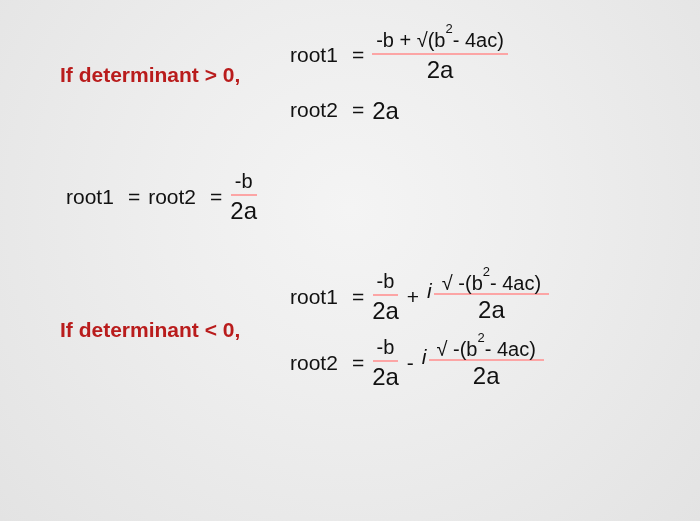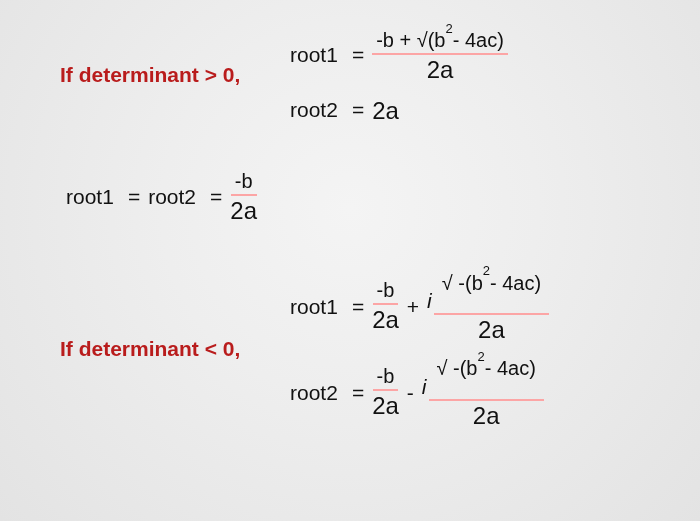--- a/index.html
+++ b/index.html
@@ -68,21 +68,21 @@
     position: relative;
     top: -0.5em;
   }
   .op {
     padding: 0 8px;
   }
   .ital {
     font-style: italic;
   }
   
-  .tight .num { padding: 0 2px 21px 2px; }
+  .tight .num { padding: 0 2px 0 2px; }
   .tight .den { padding-top: 3px; }
 </style>
 </head>
 <body>
 
 <div class="container">
 
   <div class="case">
     <div class="cond">If determinant &gt; 0,</div>
     <div class="forms">

